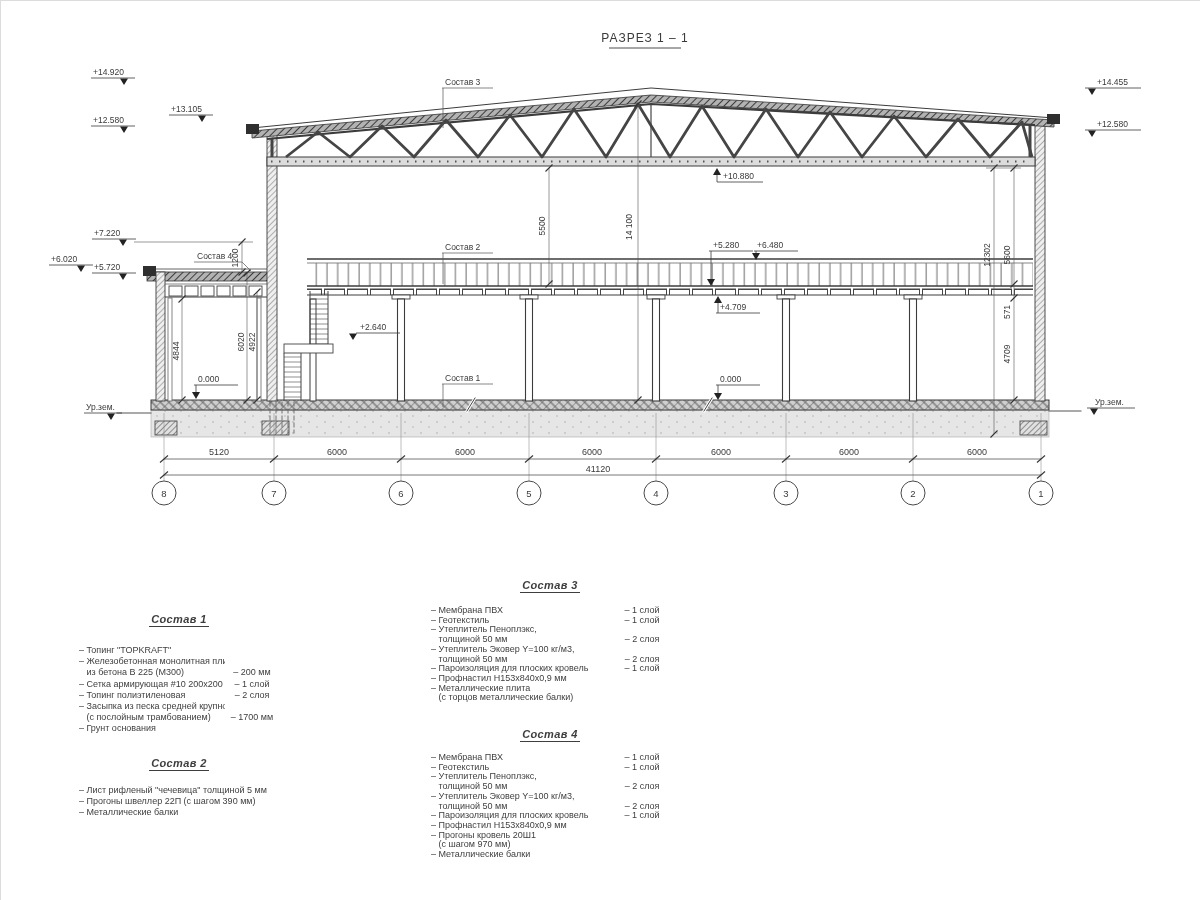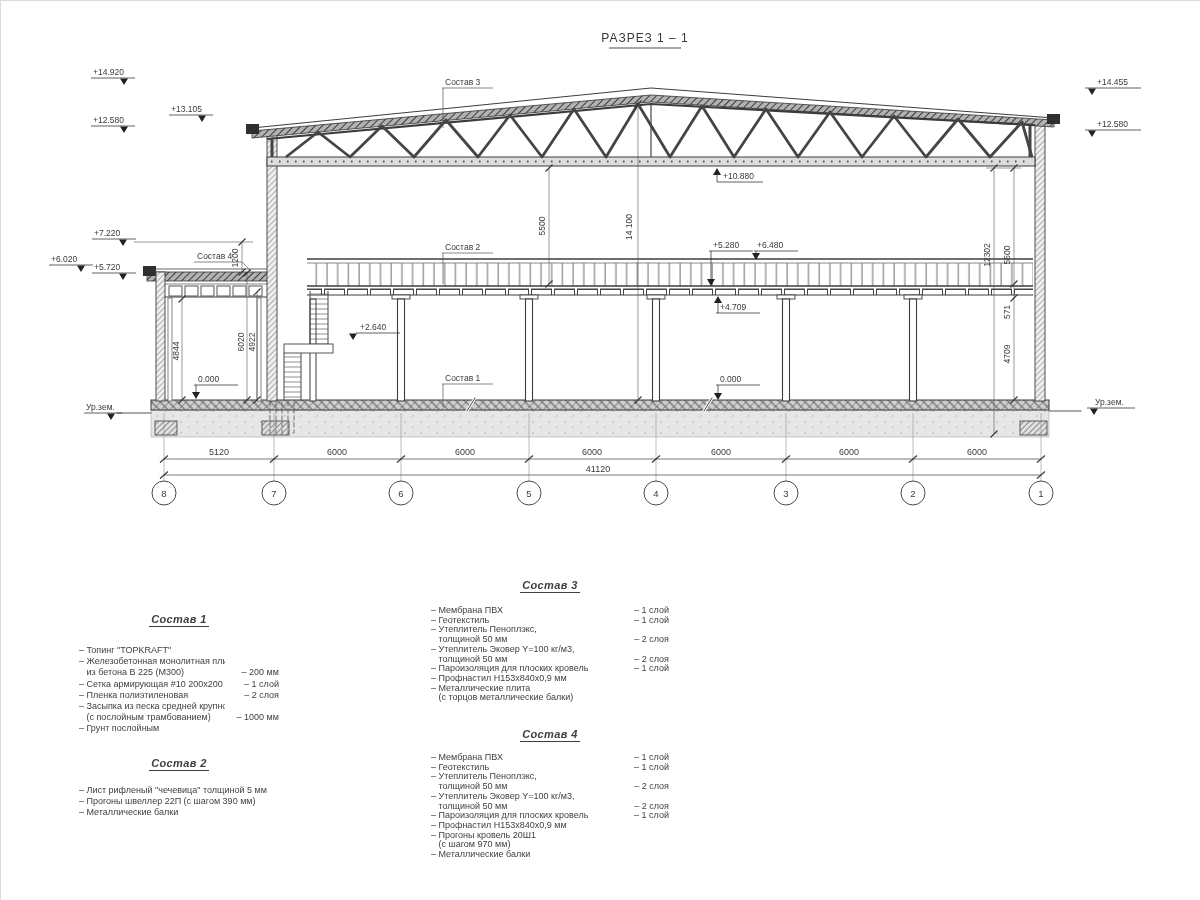--- a/index.html
+++ b/index.html
@@ -8,21 +8,21 @@
   svg{position:absolute;left:0;top:0;}
   svg text{fill:#3a3a3a;font-family:"Liberation Sans",sans-serif;}
   .spec{position:absolute;color:#3e3e3e;}
   .spec-head{text-align:center;font-size:11px;font-weight:700;font-style:italic;letter-spacing:.4px;}
   .spec-head span{border-bottom:1.2px solid #3e3e3e;padding:0 2px 1px;}
   .spec-items{font-size:9px;}
   .spec-row{display:flex;white-space:nowrap;}
   .lh11 .spec-row{line-height:11.2px;}
   .lh96 .spec-row{line-height:9.7px;}
   .spec-row .t{flex:1 1 auto;overflow:hidden;}
-  .spec-row .v{flex:0 0 54px;text-align:right;}
+  .spec-row .v{flex:0 0 54px;text-align:center;}
 </style>
 </head>
 <body>
 
 <div class="page">
 
 <svg width="1200" height="560" viewBox="0 0 1200 560">
   <defs>
     <pattern id="pWall" width="4" height="4" patternUnits="userSpaceOnUse" patternTransform="rotate(45)">
       <rect width="4" height="4" fill="#efefef"></rect>
@@ -415,33 +415,33 @@
     </div>
         <div class="spec-row">
       <span class="t">&nbsp;&nbsp; из бетона В 225 (М300)</span>
       <span class="v">– 200 мм</span>
     </div>
         <div class="spec-row">
       <span class="t">– Сетка армирующая #10 200х200 мм</span>
       <span class="v">– 1 слой</span>
     </div>
         <div class="spec-row">
-      <span class="t">– Пленка полиэтиленовая</span>
+      <span class="t">– Топинг полиэтиленовая</span>
       <span class="v">– 2 слоя</span>
     </div>
         <div class="spec-row">
       <span class="t">– Засыпка из песка средней крупности</span>
       <span class="v"></span>
     </div>
         <div class="spec-row">
       <span class="t">&nbsp;&nbsp; (с послойным трамбованием)</span>
-      <span class="v">– 1000 мм</span>
-    </div>
-        <div class="spec-row">
-      <span class="t">– Грунт послойным</span>
+      <span class="v">– 1700 мм</span>
+    </div>
+        <div class="spec-row">
+      <span class="t">– Грунт основания</span>
       <span class="v"></span>
     </div>
       </div>
 </div>
 
 <div class="spec" style="left:78px;top:756px;width:200px">
   <div class="spec-head"><span>Состав 2</span></div>
   <div class="spec-items lh11" style="margin-top:16px">
         <div class="spec-row">
       <span class="t">– Лист рифленый "чечевица" толщиной 5 мм</span>

